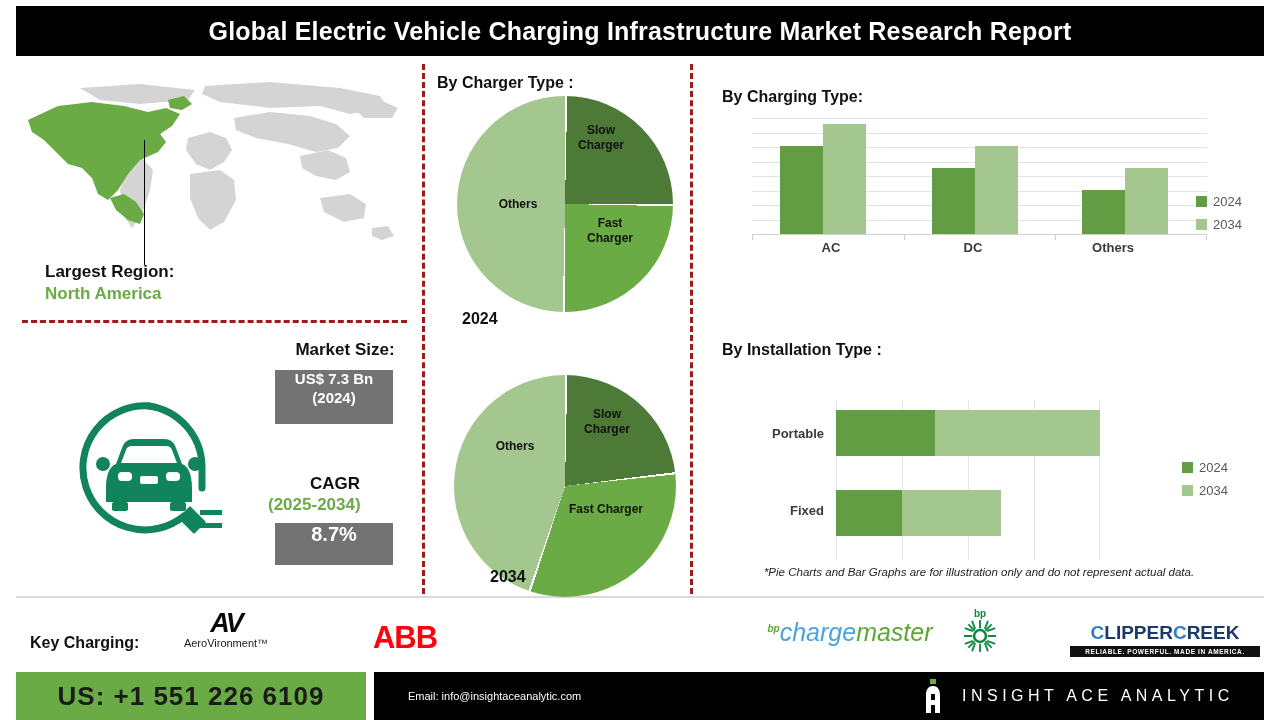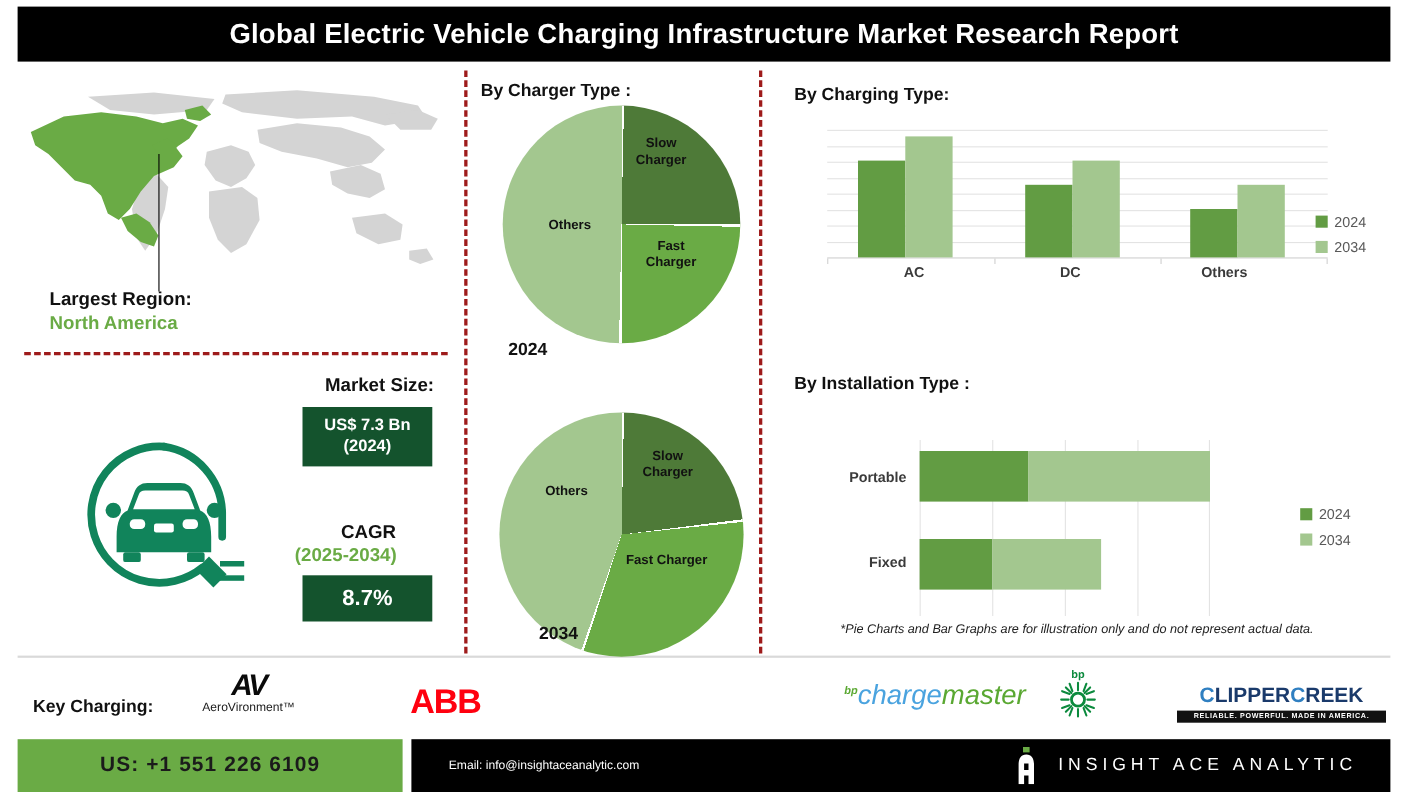--- a/index.html
+++ b/index.html
@@ -51,23 +51,23 @@
 
   
   .ev-icon { position: absolute; left: 66px; top: 392px; width: 166px; height: 166px; }
   .ev-icon svg { width: 100%; height: 100%; }
 
   .market-size-label {
     position: absolute; left: 280px; top: 340px; width: 130px;
     text-align: center; font-size: 17px; font-weight: bold; color: #111;
   }
   .stat-box {
-    position: absolute; background: #14532d; color: #fff;
+    position: absolute; background: #737373; color: #fff;
     font-weight: bold; text-align: center;
-    display: flex; flex-direction: column; align-items: center; justify-content: center;
+    display: flex; flex-direction: column; align-items: center; 
   }
   .stat-box.size { left: 275px; top: 370px; width: 118px; height: 54px; font-size: 15px; line-height: 1.25; }
   .cagr-label {
     position: absolute; left: 272px; top: 474px; width: 126px; text-align: center;
     font-size: 17px; font-weight: bold; color: #111;
   }
   .cagr-years {
     position: absolute; left: 268px; top: 495px; width: 134px; 
     font-size: 17px; font-weight: bold; color: #6aab45;
   }
@@ -147,21 +147,21 @@
   .cc-bar {
     margin-top: 2px; background: #111; color: #fff; font-size: 6.5px;
     letter-spacing: .6px; padding: 2px 0; font-weight: bold;
   }
 
   
   .foot-phone {
     position: absolute; left: 16px; top: 672px; width: 350px; height: 48px;
     background: #6aab45; display: flex; align-items: center; justify-content: center;
   }
-  .foot-phone-text { color: #1b1b1b; font-size: 19px; font-weight: bold; letter-spacing: 1px; }
+  .foot-phone-text { color: #1b1b1b; font-size: 26px; font-weight: bold; letter-spacing: 1px; }
   .foot-black {
     position: absolute; left: 374px; top: 672px; width: 890px; height: 48px;
     background: #000; display: flex; align-items: center;
   }
   .foot-email { color: #fff; font-size: 11px; margin-left: 34px; }
   .foot-brand { position: absolute; left: 546px; display: flex; align-items: center; }
   .brand-a { position: relative; width: 26px; height: 34px; margin-right: 16px; }
   .brand-a svg { width: 100%; height: 100%; }
   .brand-text { color: #fff; font-size: 16px; letter-spacing: 4.5px; }
 </style>
@@ -262,21 +262,21 @@
   <div class="pie" id="pie2034" style="left: 454px; top: 375px; width: 222px; height: 222px; background: conic-gradient(rgb(78, 122, 56) 0deg, rgb(78, 122, 56) 82.8deg, rgb(106, 171, 69) 82.8deg, rgb(106, 171, 69) 198deg, rgb(163, 199, 143) 198deg, rgb(163, 199, 143) 360deg);">
       <div style="position: absolute; inset: 0px; border-radius: 50%; pointer-events: none; background: conic-gradient(transparent 0deg, rgb(255, 255, 255) 0deg, rgb(255, 255, 255) 1.2deg, transparent 1.2deg, transparent 82.8deg, rgb(255, 255, 255) 82.8deg, rgb(255, 255, 255) 84deg, transparent 84deg, transparent 198deg, rgb(255, 255, 255) 198deg, rgb(255, 255, 255) 199.2deg, transparent 199.2deg);"></div>
     </div>
   <div class="pie-label" style="left:574px; top:407px; width:66px;">
     <span>Slow</span><br><span>Charger</span>
   </div>
   <div class="pie-label" style="left:556px; top:502px; width:100px;">Fast Charger</div>
   <div class="pie-label" style="left:485px; top:439px; width:60px;">Others</div>
   <div class="pie-year" style="left:490px; top:568px;">2034</div>
 
-  <div class="sec-title" style="left:722px; top:78px;">By Charging Type:</div>
+  <div class="sec-title" style="left:722px; top:88px;">By Charging Type:</div>
 
   <div class="vbar-plot">
     <div class="grid-line" style="top:0px;"></div>
     <div class="grid-line" style="top:15px;"></div>
     <div class="grid-line" style="top:29px;"></div>
     <div class="grid-line" style="top:44px;"></div>
     <div class="grid-line" style="top:58px;"></div>
     <div class="grid-line" style="top:73px;"></div>
     <div class="grid-line" style="top:87px;"></div>
     <div class="grid-line" style="top:102px;"></div>

